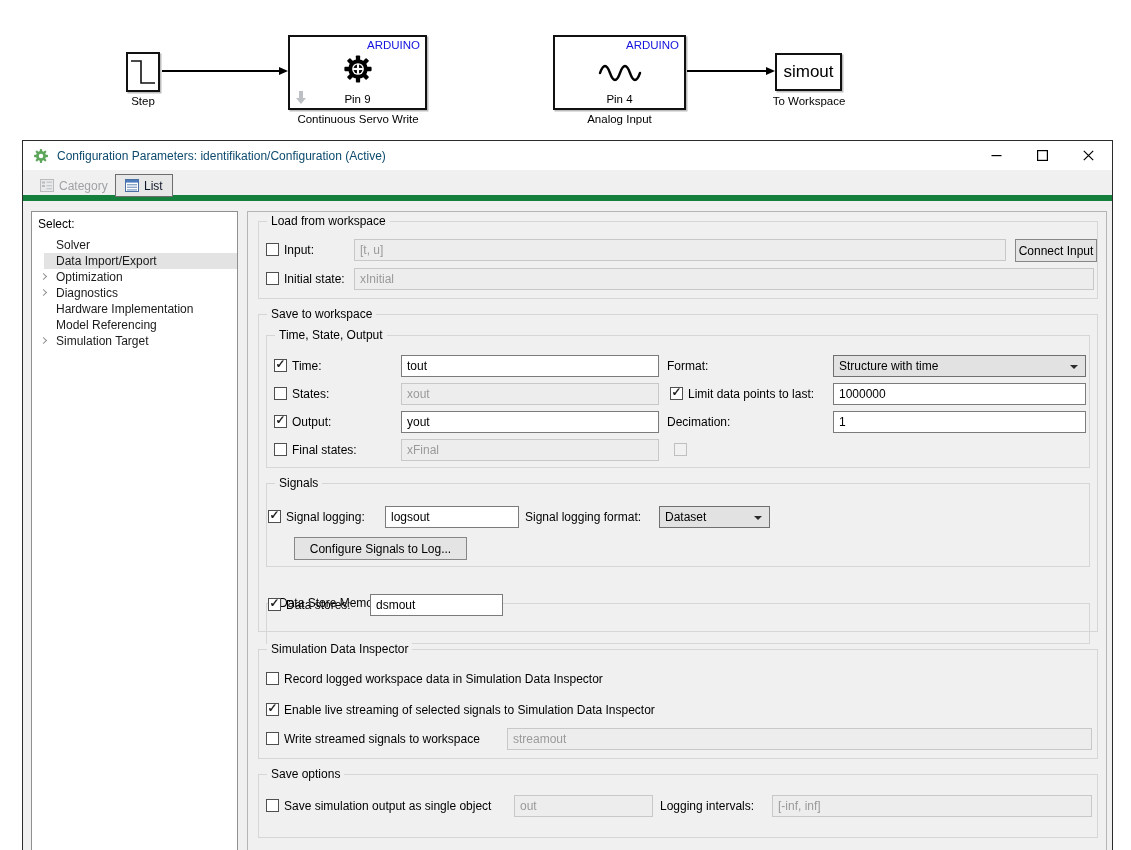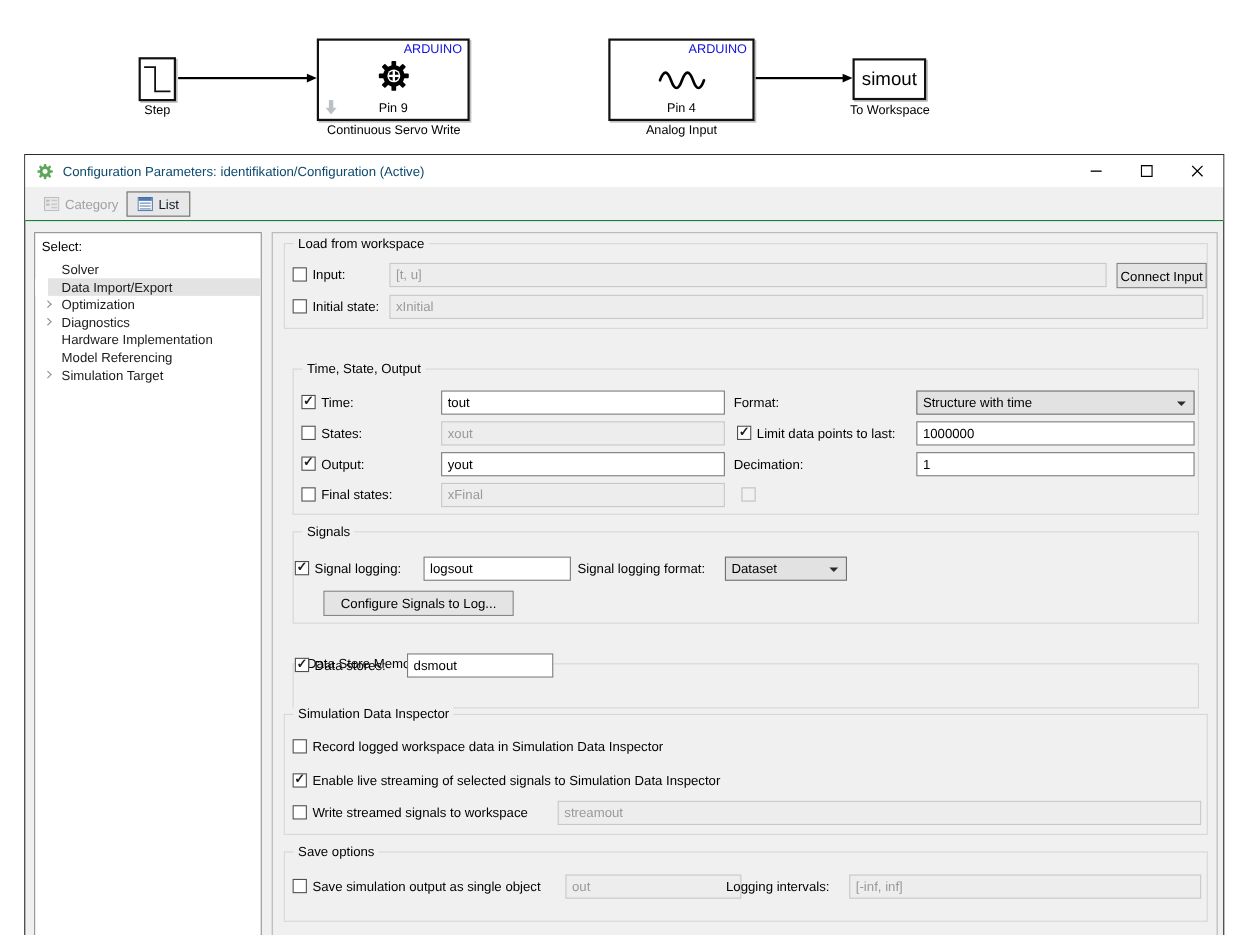--- a/index.html
+++ b/index.html
@@ -19,21 +19,21 @@
 
   
   #dlg { position:absolute; left:22px; top:140px; width:1091px; height:712px;
          background:#f0f0f0; border:1px solid #2b2b2b; }
   #titlebar { position:absolute; left:0; top:0; width:100%; height:29px; background:#fff;
               display:flex; align-items:center; }
   #title-text { font-size:12px; color:#0c4a6e; margin-left:8px; }
   .win-btn { position:absolute; top:0; width:44px; height:28px; display:flex;
              align-items:center; justify-content:center; }
   #toolbar { position:absolute; left:0; top:29px; width:100%; height:31px; background:#f0f0f0;
-             border-bottom:1px solid #15803d;padding-left:16px; }
+             border-bottom:6px solid #15803d;padding-left:16px; }
   .tb-btn { position:absolute; top:4px; height:23px; display:flex; align-items:center;
             gap:5px; padding:0 9px; font-size:12px; }
   .tb-btn.disabled { color:#9fa2a5; }
   .tb-btn.active { border:1px solid #6d6d6d; background:#e7e7e7; color:#0f172a; }
 
   
   #tree { position:absolute; left:8px; top:70px; width:207px; height:650px;
           background:#fff; border:1px solid #8f8f8f; }
   #tree-heading { font-size:12px; color:#000; padding:5px 0 6px 6px; }
   .titem { position:relative; height:16px; line-height:16px; font-size:12px;
@@ -216,20 +216,23 @@
         <span class="gtitle">Load from workspace</span>
       </div>
       <span class="cb" style="left:18px; top:31px;"></span>
       <span class="lbl" style="left:36px; top:27px;">Input:</span>
       <div class="field dis" style="left:106px; top:27px; width:652px;">[t, u]</div>
       <div class="btn" style="left:767px; top:27px; width:82px;">Connect Input</div>
       <span class="cb" style="left:18px; top:60px;"></span>
       <span class="lbl" style="left:36px; top:56px;">Initial state:</span>
       <div class="field dis" style="left:106px; top:56px; width:740px;">xInitial</div>
 
+      <div class="group" style="left:10px; top:102px; width:840px; height:318px;">
+        <span class="gtitle">Save to workspace</span>
+      </div>
 
       <div class="group" style="left:18px; top:123px; width:824px; height:133px;">
         <span class="gtitle">Time, State, Output</span>
       </div>
       <span class="cb checked" style="left:26px; top:147px;"></span>
       <span class="lbl" style="left:44px; top:143px;">Time:</span>
       <div class="field" style="left:153px; top:143px; width:258px;">tout</div>
       <span class="cb" style="left:26px; top:175px;"></span>
       <span class="lbl" style="left:44px; top:171px;">States:</span>
       <div class="field dis" style="left:153px; top:171px; width:258px;">xout</div>
@@ -275,19 +278,19 @@
       <span class="lbl" style="left:36px; top:487px;">Enable live streaming of selected signals to Simulation Data Inspector</span>
       <span class="cb" style="left:18px; top:520px;"></span>
       <span class="lbl" style="left:36px; top:516px;">Write streamed signals to workspace</span>
       <div class="field dis" style="left:259px; top:516px; width:585px;">streamout</div>
 
       <div class="group" style="left:10px; top:562px; width:840px; height:64px;">
         <span class="gtitle">Save options</span>
       </div>
       <span class="cb" style="left:18px; top:587px;"></span>
       <span class="lbl" style="left:36px; top:583px;">Save simulation output as single object</span>
-      <div class="field dis" style="left:266px; top:583px; width:160px;">out</div>
+      <div class="field dis" style="left:266px; top:583px; width:139px;">out</div>
       <span class="lbl" style="left:412px; top:583px;">Logging intervals:</span>
       <div class="field dis" style="left:524px; top:583px; width:320px;">[-inf, inf]</div>
 
     </div>
   </div>
 </div>
 
 </body></html>

